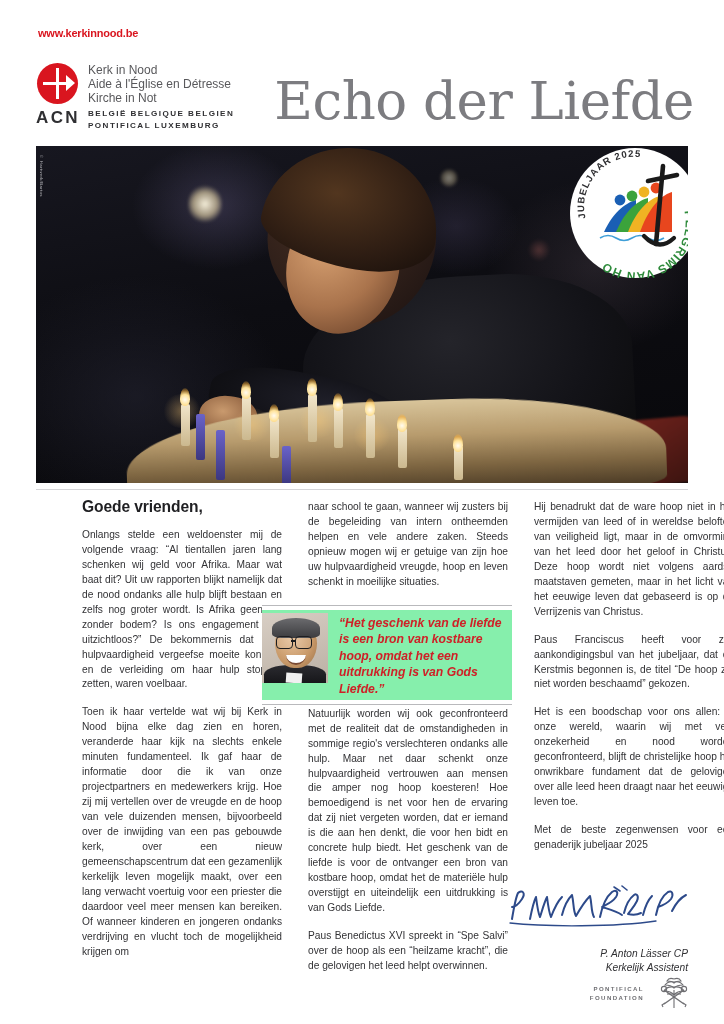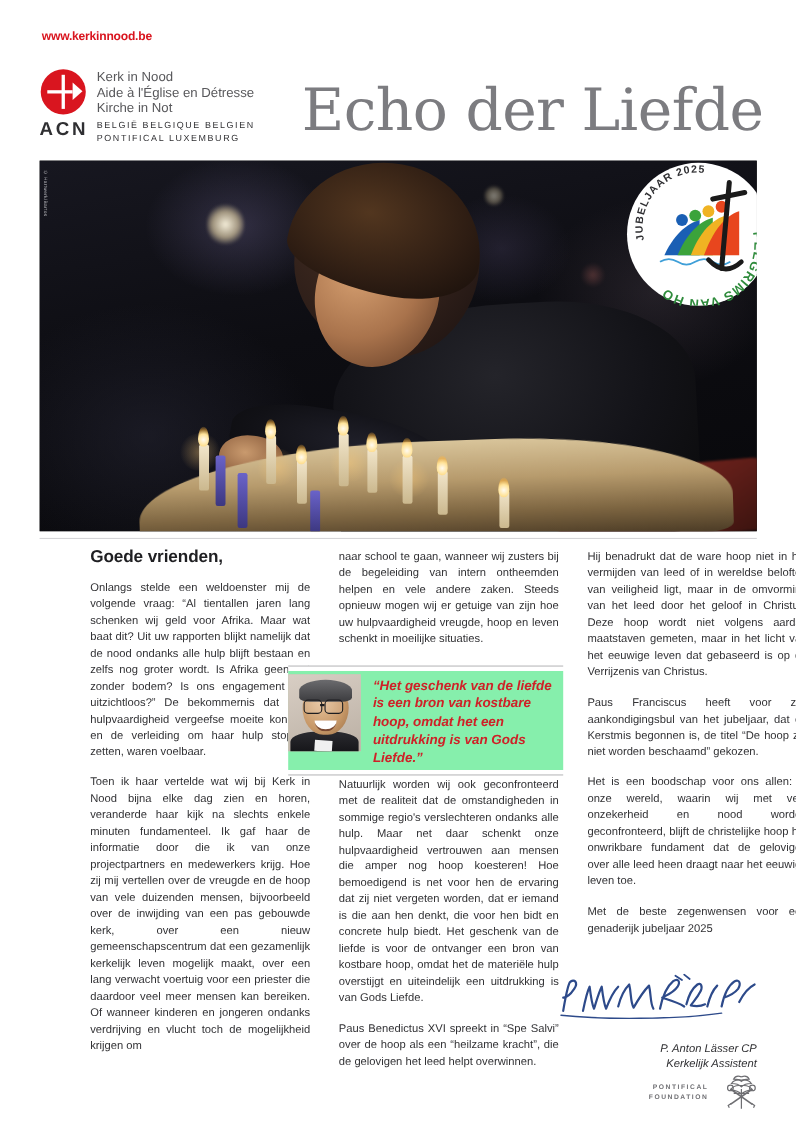--- a/index.html
+++ b/index.html
@@ -95,21 +95,21 @@
     padding-top: 1px;
   }
   .brand-names .l {
     font-size: 12px;
     line-height: 13.8px;
     color: #58585b;
   }
   .brand-country {
     margin-top: 3px;
     font-size: 8.1px;
-    font-weight: normal;
+    font-weight: bold;
     letter-spacing: 1.45px;
     line-height: 11.6px;
     color: #2f2f32;
   }
 
   .paper-title {
     position: absolute;
     right: 30px; top: 74px;
     font-family: "DejaVu Serif", serif;
     font-size: 53px;

